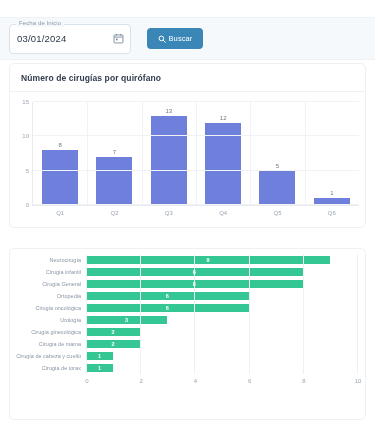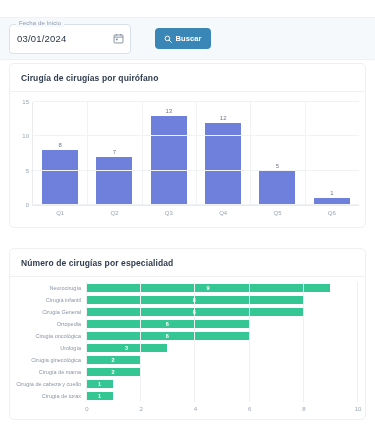--- a/index.html
+++ b/index.html
@@ -13,21 +13,21 @@
 
   
   .filter-bar {
     position: absolute; left: 0; top: 17px;
     width: 375px; height: 43px;
     background: #f6f9fc;
     border-top: 1px solid #eef2f7;
     border-bottom: 1px solid #eef2f7;
     display: flex; align-items: center;
     padding: 0 9px;
-    gap: 16px;
+    gap: 8px;
   }
   .date-field {
     position: relative;
     width: 122px; height: 30px;
     background: #ffffff;
     border: 1px solid #d9e1ea;
     border-radius: 4px;
     display: flex; align-items: center;
     padding: 0 6px 0 7px;
   }
@@ -52,21 +52,21 @@
   .search-btn {
     width: 56px; height: 21px;
     background: #3a87b7;
     border: none; border-radius: 4px;
     color: #ffffff;
     display: flex; align-items: center; justify-content: center;
     gap: 3px;
     cursor: pointer;
     margin-left: 8px;
   }
-  .search-btn .lbl { font-size: 7.5px; font-weight: bold; letter-spacing: .1px; }
+  .search-btn .lbl { font-size: 7.5px; font-weight: normal; letter-spacing: .1px; }
   .mag { width: 8px; height: 8px; display:block; }
 
   
   .card {
     position: absolute;
     left: 9px; width: 357px;
     background: #ffffff;
     border: 1px solid #eef0f4;
     border-radius: 5px;
   }
@@ -209,21 +209,21 @@
           <line x1="10.4" y1="10.4" x2="14.6" y2="14.6" stroke-linecap="round"></line>
         </svg>
       </span>
       <span class="lbl">Buscar</span>
     </button>
 
   </div>
 
   <div class="card" id="card1">
     <div class="card-head">
-      <span class="card-title">Cirugía de cirugías por quirófano</span>
+      <span class="card-title">Número de cirugías por quirófano</span>
     </div>
     <div class="card-body">
       <div class="vchart">
         <div class="v-plot" id="v-plot">
           <div class="v-cols" id="v-cols">
               <div class="v-col">
                 <div class="v-bar" style="height: 53.3333%;">
                   <span class="v-val">8</span>
                 </div>
                 <span class="v-xlab">Q1</span>
@@ -275,23 +275,20 @@
             <div class="v-vline" style="left: 33.3333%;"></div>
             <div class="v-vline" style="left: 50%;"></div>
             <div class="v-vline" style="left: 66.6667%;"></div>
             <div class="v-vline" style="left: 83.3333%;"></div>
           </div>
       </div>
     </div>
   </div>
 
   <div class="card" id="card2">
-    <div class="card-head">
-      <span class="card-title">Número de cirugías por especialidad</span>
-    </div>
     <div class="card-body">
       <div class="hchart">
         <div class="h-plot" id="h-plot">
           <div class="h-rows" id="h-rows">
               <div class="h-row">
                 <span class="h-cat">Neurocirugía</span>
                 <div class="h-bar" style="width: 90%;">
                   <span class="h-val">9</span>
                 </div>
               </div>

